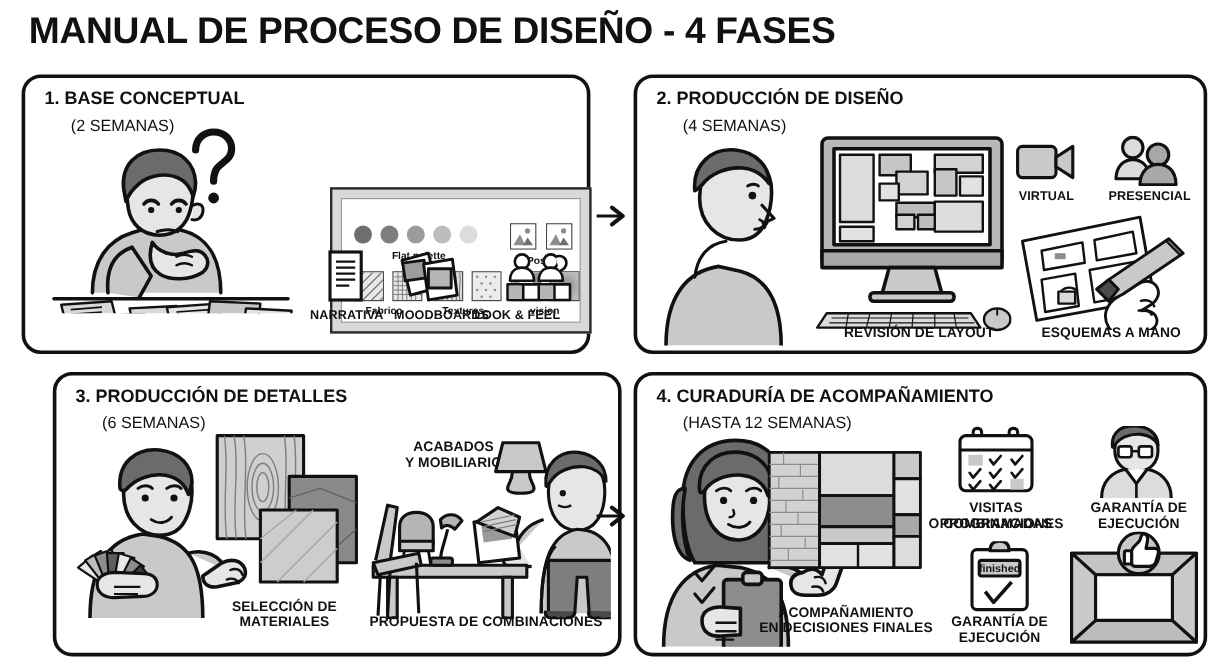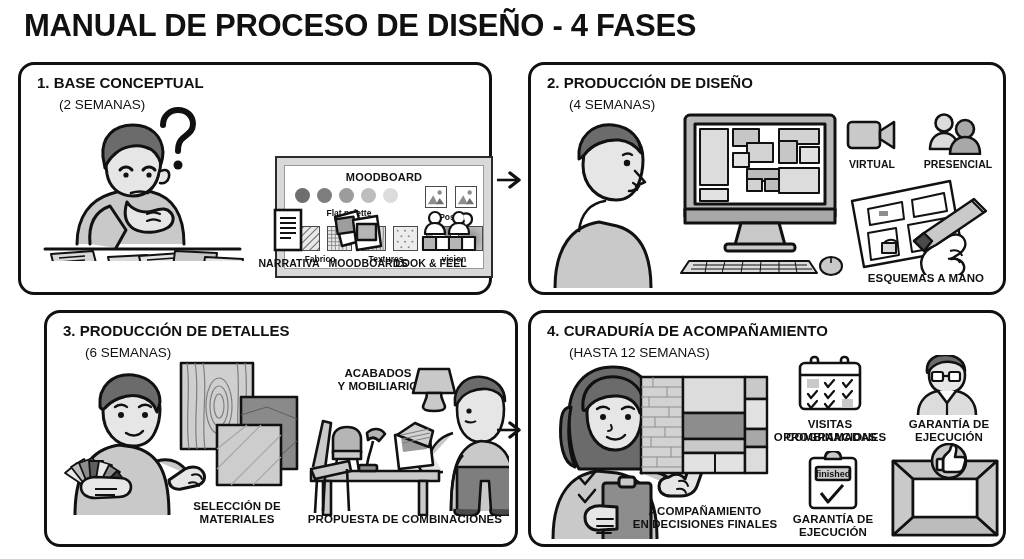--- a/index.html
+++ b/index.html
@@ -129,21 +129,20 @@
         <polygon points="170,156 208,158 206,172 168,170" fill="#e3e3e3"></polygon>
         <g stroke="#111" stroke-width="1.4">
           <path d="M24 157 L50 155 M24 161 L50 159 M24 165 L44 163"></path>
           <path d="M112 159 L140 157 M112 163 L140 161 M112 167 L133 165"></path>
         </g>
       </g>
     </svg>
 
     <div id="moodboard-frame">
       <div id="moodboard-inner">
-        <div id="mb-title">MOODBOARD</div>
 
         <div class="mb-dot" style="left:10px;  top:22px; background:#6e6e6e;"></div>
         <div class="mb-dot" style="left:32px;  top:22px; background:#7d7d7d;"></div>
         <div class="mb-dot" style="left:54px;  top:22px; background:#9c9c9c;"></div>
         <div class="mb-dot" style="left:76px;  top:22px; background:#bdbdbd;"></div>
         <div class="mb-dot" style="left:98px;  top:22px; background:#dcdcdc;"></div>
         <div class="mb-lab" style="left:14px; top:42px; width:100px;">Flat palette</div>
 
         <svg class="mb-ph" style="left:140px; top:20px;" viewBox="0 0 22 22">
           <rect x="0" y="0" width="22" height="22" fill="#fff"></rect>
@@ -309,20 +308,21 @@
         <path d="M22 148 L142 148 L150 160 L14 160 Z" fill="#dcdcdc"></path>
         <g stroke="#111" stroke-width="1">
           <path d="M26 152 H140 M24 156 H145"></path>
           <path d="M40 148 L38 160 M58 148 L55 160 M76 148 L74 160 M94 148 L93 160 M112 148 L112 160 M128 148 L130 160"></path>
         </g>
       </g>
 
       <ellipse cx="164" cy="153" rx="11" ry="9" fill="#c9c9c9" stroke="#111" stroke-width="2"></ellipse>
       <path d="M164 144 V150" stroke="#111" stroke-width="1.6"></path>
     </svg>
+    <div class="cap cap-md" style="left:145px; top:207px; width:180px;">REVISIÓN DE LAYOUT</div>
 
     <svg class="fig" style="left:315px; top:52px;" width="52" height="38" viewBox="0 0 52 38">
       <g stroke="#111" stroke-width="2.6" stroke-linejoin="round">
         <rect x="2" y="5" width="32" height="26" rx="4" fill="#c9c9c9"></rect>
         <path d="M34 14 L48 5 L48 31 L34 22 Z" fill="#c9c9c9"></path>
       </g>
     </svg>
     <div class="cap" style="left:303px; top:93px; width:76px;">VIRTUAL</div>
 
     <svg class="fig" style="left:394px; top:48px;" width="58" height="42" viewBox="0 0 58 42">

